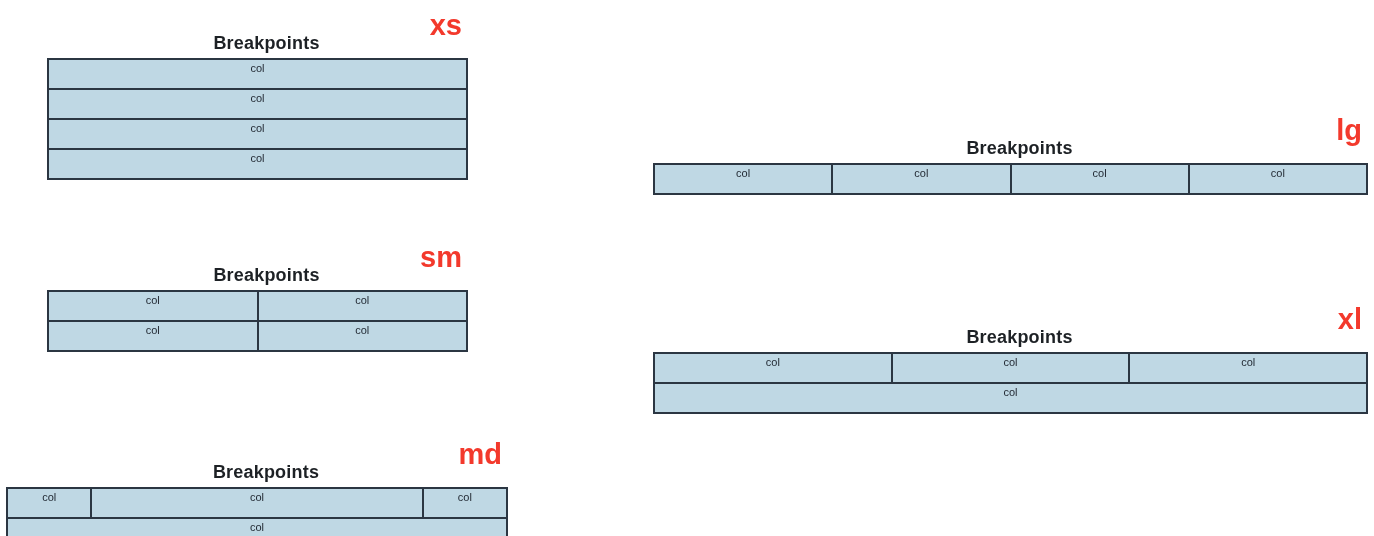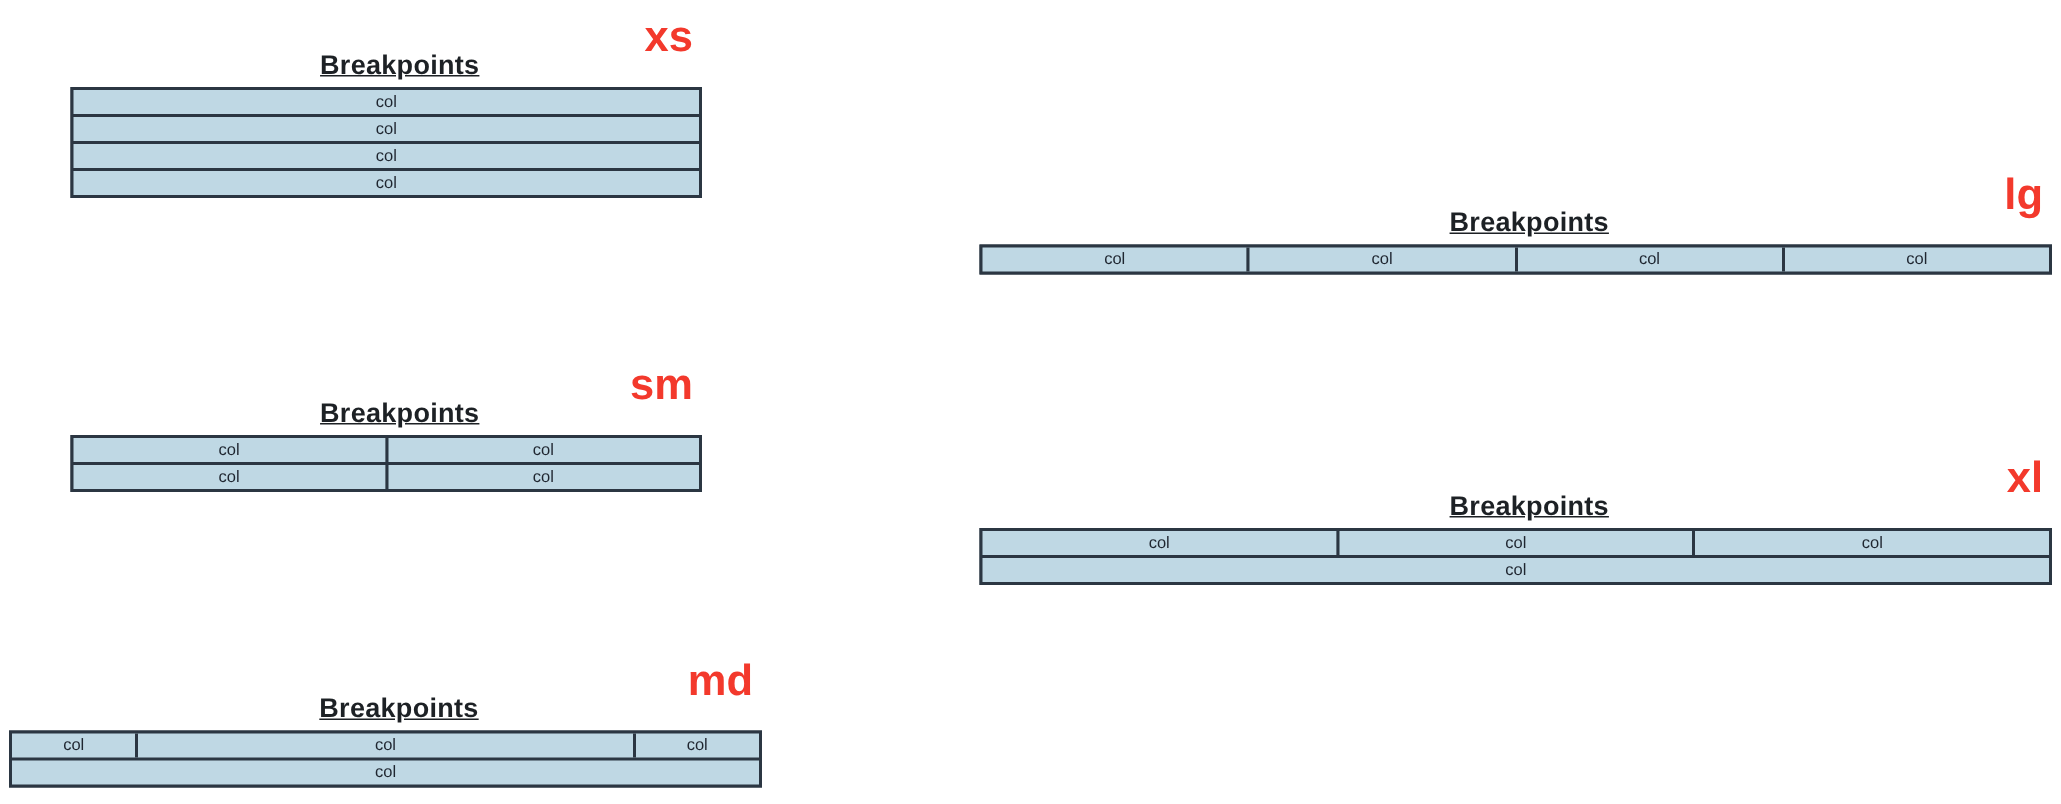--- a/index.html
+++ b/index.html
@@ -23,28 +23,28 @@
   .block-lg{left:653px; top:115px; width:715px;}
   .block-xl{left:653px; top:304px; width:715px;}
   .bp-label{
     position:absolute;top:0;right:6px;
     font-size:29px;line-height:1.1;font-weight:700;
     color:var(--label-red);
   }
   .bp-title{
     position:absolute;top:23px;left:18px;right:0;margin:0;
     text-align:center;font-size:18px;font-weight:bold;
-    color:var(--title-dark);letter-spacing:.2px;text-decoration:underline;
+    color:var(--title-dark);letter-spacing:.2px;
   }
   .grid{
     position:absolute;top:48px;left:0;right:0;
     border:2px solid var(--cell-border);
     background:var(--cell-border);
   }
-  .grid-row{display:flex;height:16px;}
+  .grid-row{display:flex;height:28px;}
   .grid-row + .grid-row{border-top:2px solid var(--cell-border);}
   .grid-cell{
     flex-basis:0;min-width:0;
     background:var(--cell-fill);
     text-align:center;font-size:11px;line-height:16px;
     color:var(--col-text);overflow:hidden;white-space:nowrap;
   }
   .grid-cell + .grid-cell{border-left:2px solid var(--cell-border);}
 </style>
 </head>

